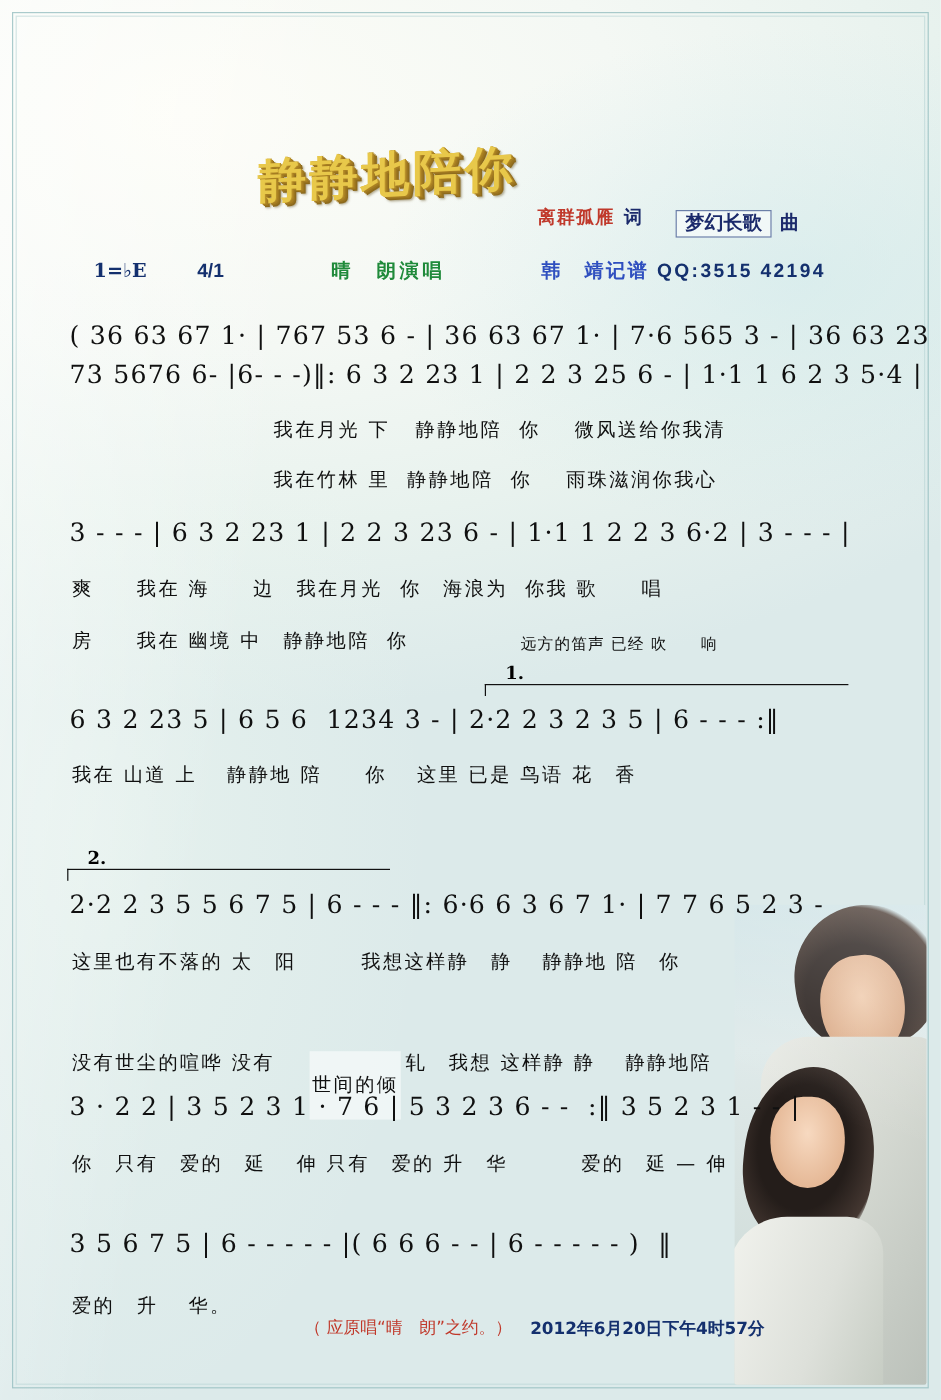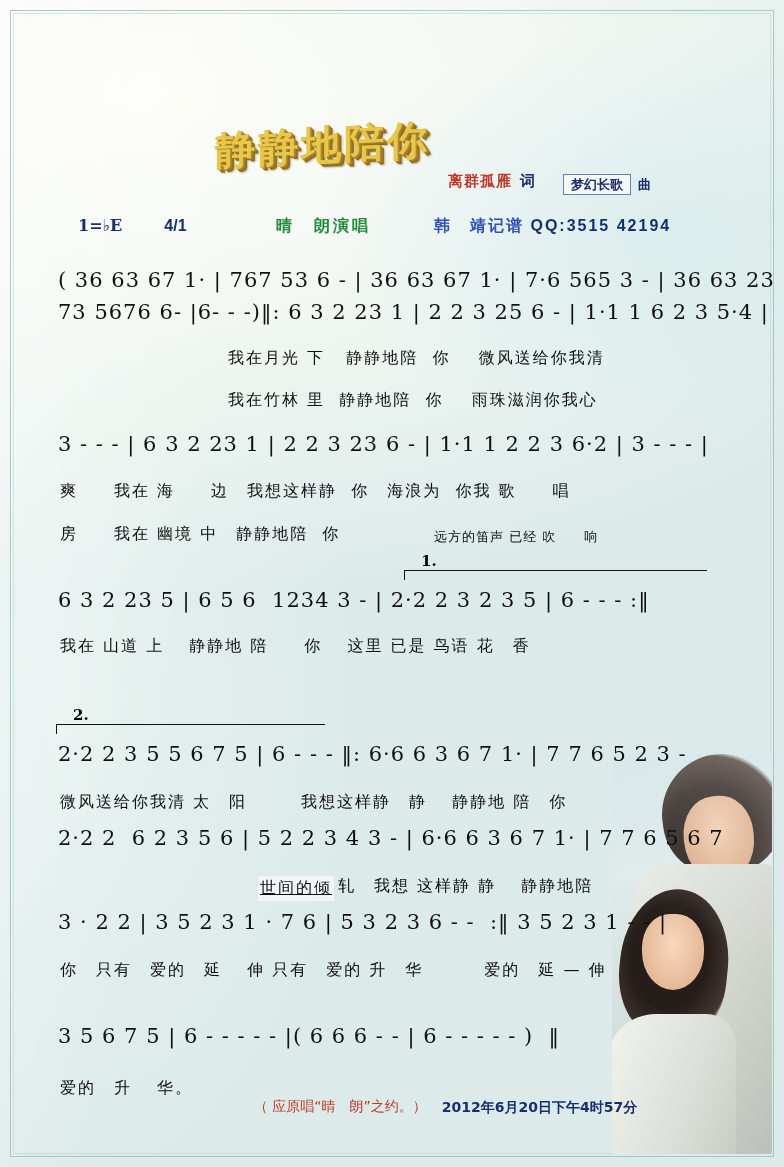--- a/index.html
+++ b/index.html
@@ -134,21 +134,21 @@
     left: 448px; top: 172px;
     font-size: 15px;
     font-weight: bold;
     color: #c0392b;
     letter-spacing: 1px;
   }
   .credit-lyric .role { color: #1b2a6b; font-weight: bold; margin-left: 8px; }
   .credit-music {
     position: absolute;
     left: 563px; top: 176px;
-    font-size: 13px;
+    font-size: 16px;
     font-weight: bold;
     color: #1b2a6b;
   }
   .credit-music .boxed {
     border: 1px solid #6b7fa8;
     background: rgba(255,255,255,.55);
     padding: 2px 7px;
     margin-right: 7px;
   }
 
@@ -162,21 +162,21 @@
     font-weight: bold;
   }
   .meta .key { font-family: "DejaVu Serif", serif; }
   .meta .time { margin-left: 42px; }
   .meta .singer {
     position: absolute; left: 198px; top: 0;
     color: #1f8a3a;
     letter-spacing: 3px;
   }
   .meta .notator {
-    position: absolute; left: 356px; top: 0;
+    position: absolute; left: 373px; top: 0;
     color: #2f4fbf;
     letter-spacing: 2px;
     text-align: right;
   }
   .meta .qq { color: #14306e; }
 
   
   .score {
     position: absolute;
     font-family: "DejaVu Serif", serif;
@@ -204,22 +204,21 @@
   }
   .bracket .num {
     position: absolute;
     left: 16px; top: -19px;
     font-family: "DejaVu Serif", serif;
     font-size: 15px;
     font-weight: bold;
   }
   .hl {
     background: rgba(255,255,255,.55);
-    padding: 2px 2px;
-    text-decoration: underline;
+    padding: 18px 2px;
   }
 
   .footnote {
     position: absolute;
     font-family: "DejaVu Sans", sans-serif;
     font-size: 14px;
     white-space: pre;
   }
   .footnote .red { color: #c0392b; }
   .footnote .blue { color: #14306e; font-weight: bold; }
@@ -258,39 +257,39 @@
     <span class="notator"><span>韩　靖记谱</span> <span class="qq">QQ:3515 42194</span></span>
   </div>
 
   <div class="score" style="left:58px; top:268px;">( 36 63 67 1· | 767 53 6 - | 36 63 67 1· | 7·6 565 3 - | 36 63 23 1 2 |</div>
   <div class="score" style="left:58px; top:300px;text-align:right;">73 5676 6- |6- - -)‖: 6 3 2 23 1 | 2 2 3 25 6 - | 1·1 1 6 2 3 5·4 |</div>
 
   <div class="lyr" style="left:228px; top:348px;">我在月光 下   静静地陪  你    微风送给你我清</div>
   <div class="lyr" style="left:228px; top:390px;">我在竹林 里  静静地陪  你    雨珠滋润你我心</div>
 
   <div class="score" style="left:58px; top:432px;">3 - - - | 6 3 2 23 1 | 2 2 3 23 6 - | 1·1 1 2 2 3 6·2 | 3 - - - |</div>
-  <div class="lyr" style="left:60px; top:481px;">爽　　我在 海　　边　我想这样静  你　海浪为  你我 歌　　唱</div>
+  <div class="lyr" style="left:60px; top:481px;">爽　　我在 海　　边　我在月光  你　海浪为  你我 歌　　唱</div>
   <div class="lyr" style="left:60px; top:524px;">房　　我在 幽境 中　静静地陪  你　</div>
   <div class="lyr small" style="left:434px; top:528px;">远方的笛声 已经 吹　　响</div>
 
   <div class="bracket" style="left:404px; top:570px; width:302px;">
     <span class="num">1.</span>
   </div>
 
   <div class="score" style="left:58px; top:588px;">6 3 2 23 5 | 6 5 6  1234 3 - | 2·2 2 3 2 3 5 | 6 - - - :‖</div>
   <div class="lyr" style="left:60px; top:636px;">我在 山道 上　 静静地 陪　　你　 这里 已是 鸟语 花　香</div>
 
   <div class="bracket" style="left:56px; top:724px; width:268px;">
     <span class="num">2.</span>
   </div>
 
   <div class="score" style="left:58px; top:742px;">2·2 2 3 5 5 6 7 5 | 6 - - - ‖: 6·6 6 3 6 7 1· | 7 7 6 5 2 3 -</div>
-  <div class="lyr" style="left:60px; top:792px;">微风送给你我清 太　阳　　　我想这样静　静　 静静地 陪　你</div>
-
-  <div class="score" style="left:58px; top:826px;">2·2 2  6 2 3 5 6 | 5 2 2 3 4 3 - | 6·6 6 3 6 7 1· | 7 7 6 5 6 7</div>
+  <div class="lyr" style="left:60px; top:792px;">这里也有不落的 太　阳　　　我想这样静　静　 静静地 陪　你</div>
+
+  <div class="lyr" style="left:60px; top:876px;">没有世尘的喧哗 没有 </div>
   <div class="lyr hl" style="left:258px; top:876px;">世间的倾</div>
   <div class="lyr" style="left:338px; top:876px;">轧　我想 这样静 静　 静静地陪</div>
 
   <div class="score" style="left:58px; top:910px;">3 · 2 2 | 3 5 2 3 1 · 7 6 | 5 3 2 3 6 - -  :‖ 3 5 2 3 1 - - |</div>
   <div class="lyr" style="left:60px; top:960px;">你　只有　爱的　延　 伸 只有　爱的 升　华　　　 爱的　延 — 伸</div>
 
   <div class="score" style="left:58px; top:1024px;text-align:center;">3 5 6 7 5 | 6 - - - - - |( 6 6 6 - - | 6 - - - - - )  ‖</div>
   <div class="lyr" style="left:60px; top:1078px;">爱的　升　 华。</div>
 
   <div class="footnote" style="left:236px; top:1082px;">

